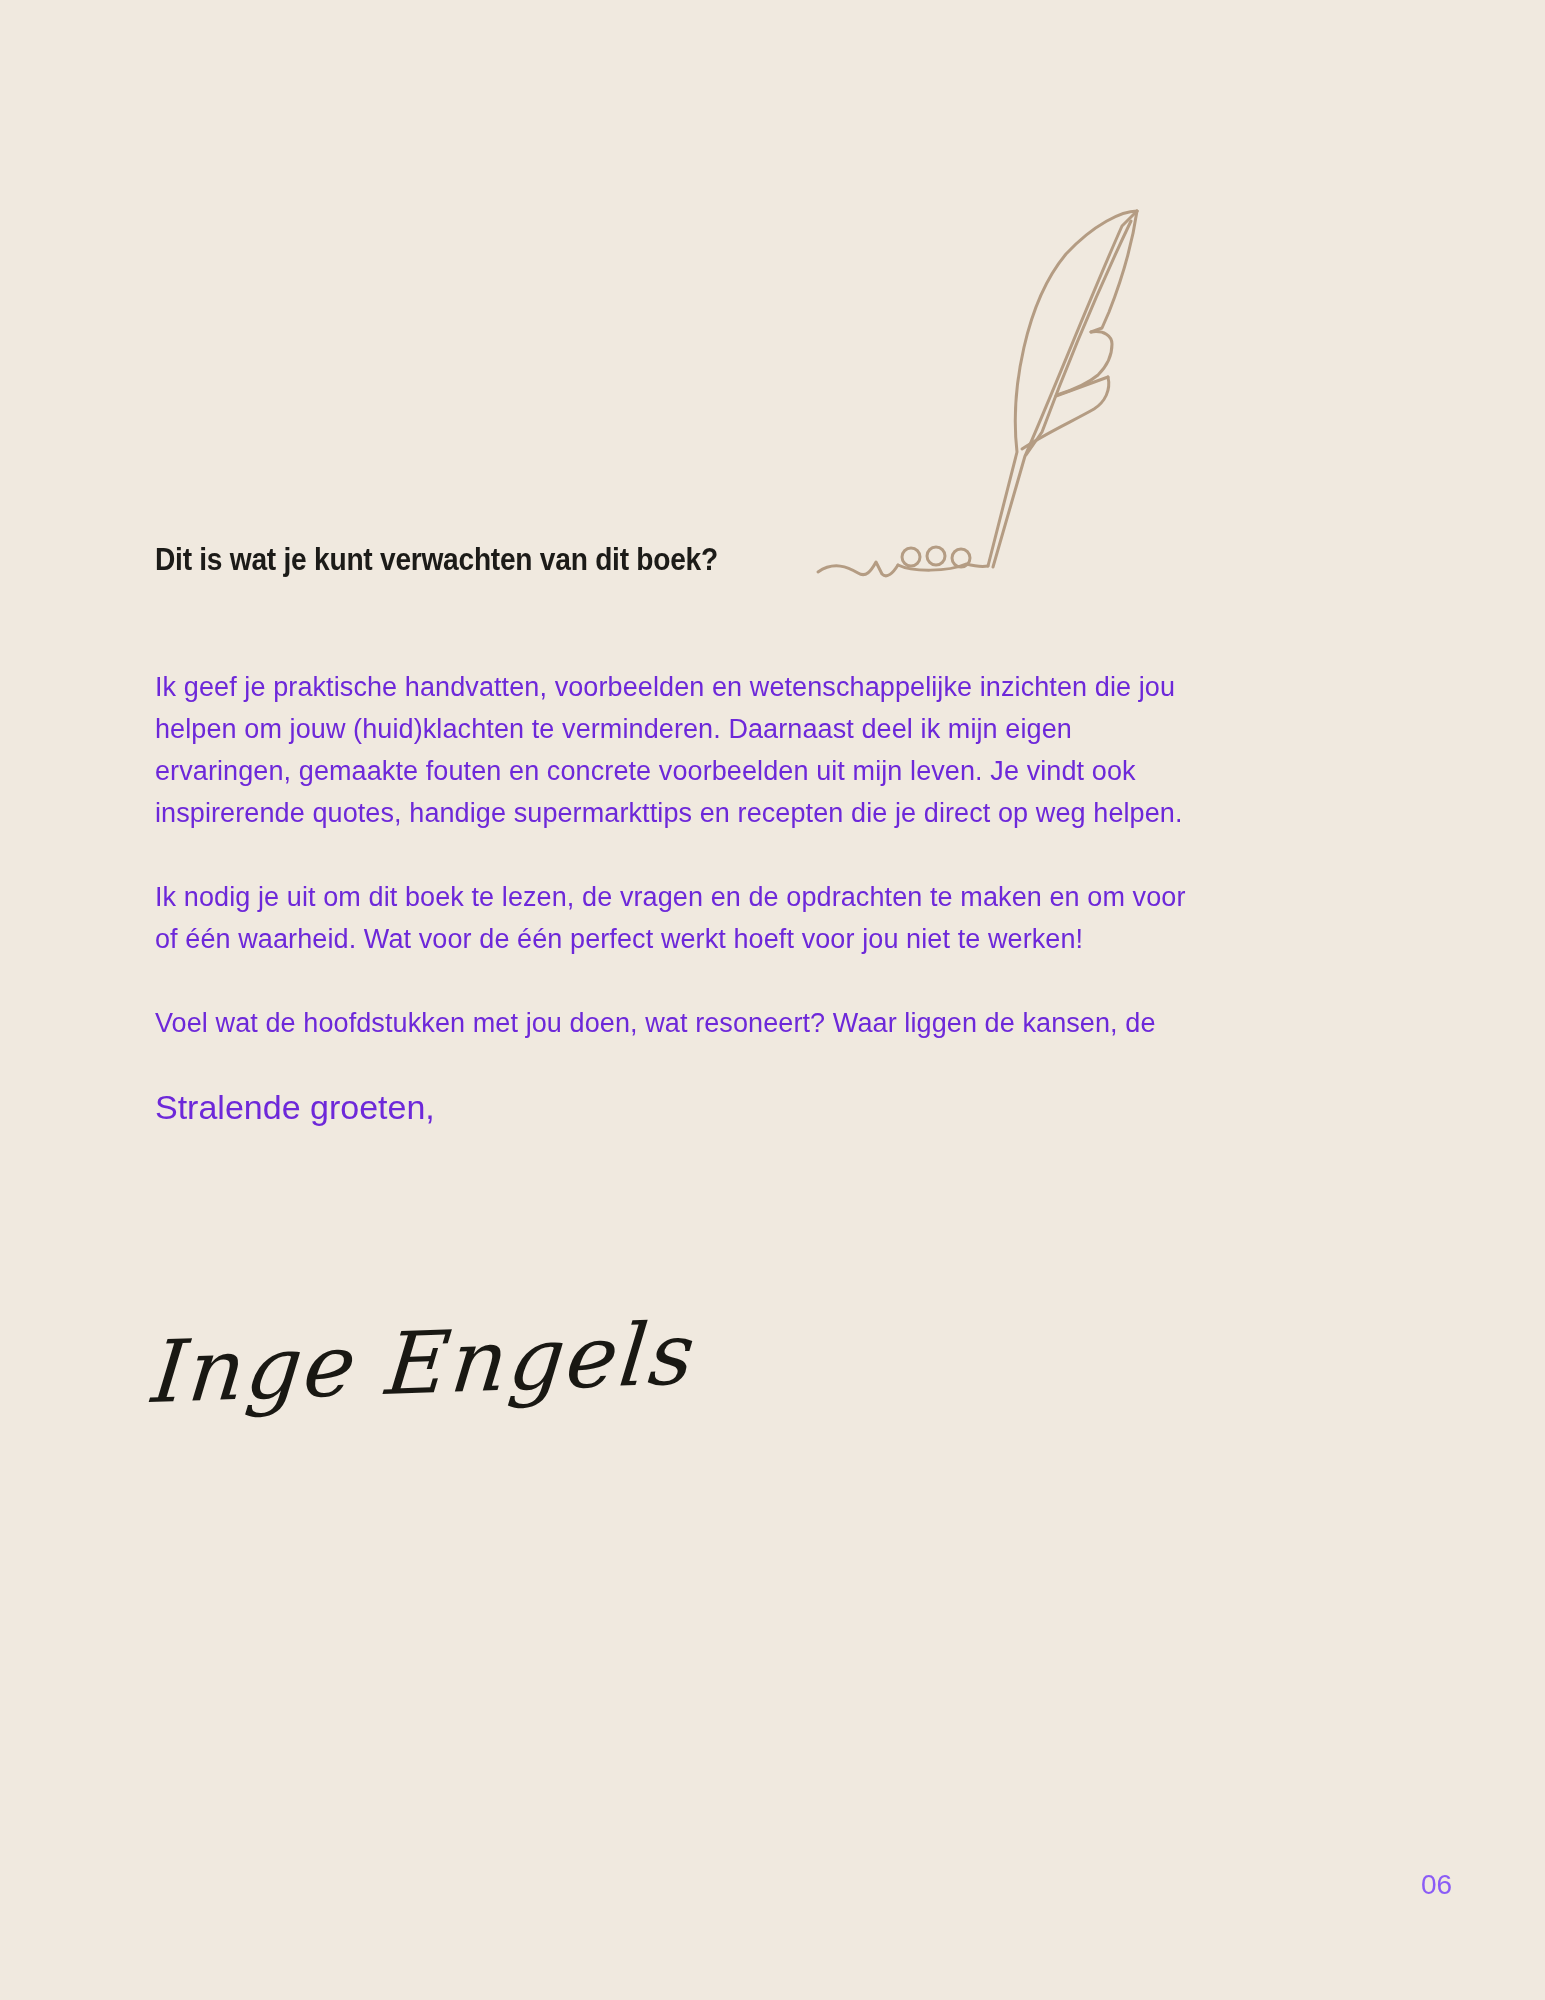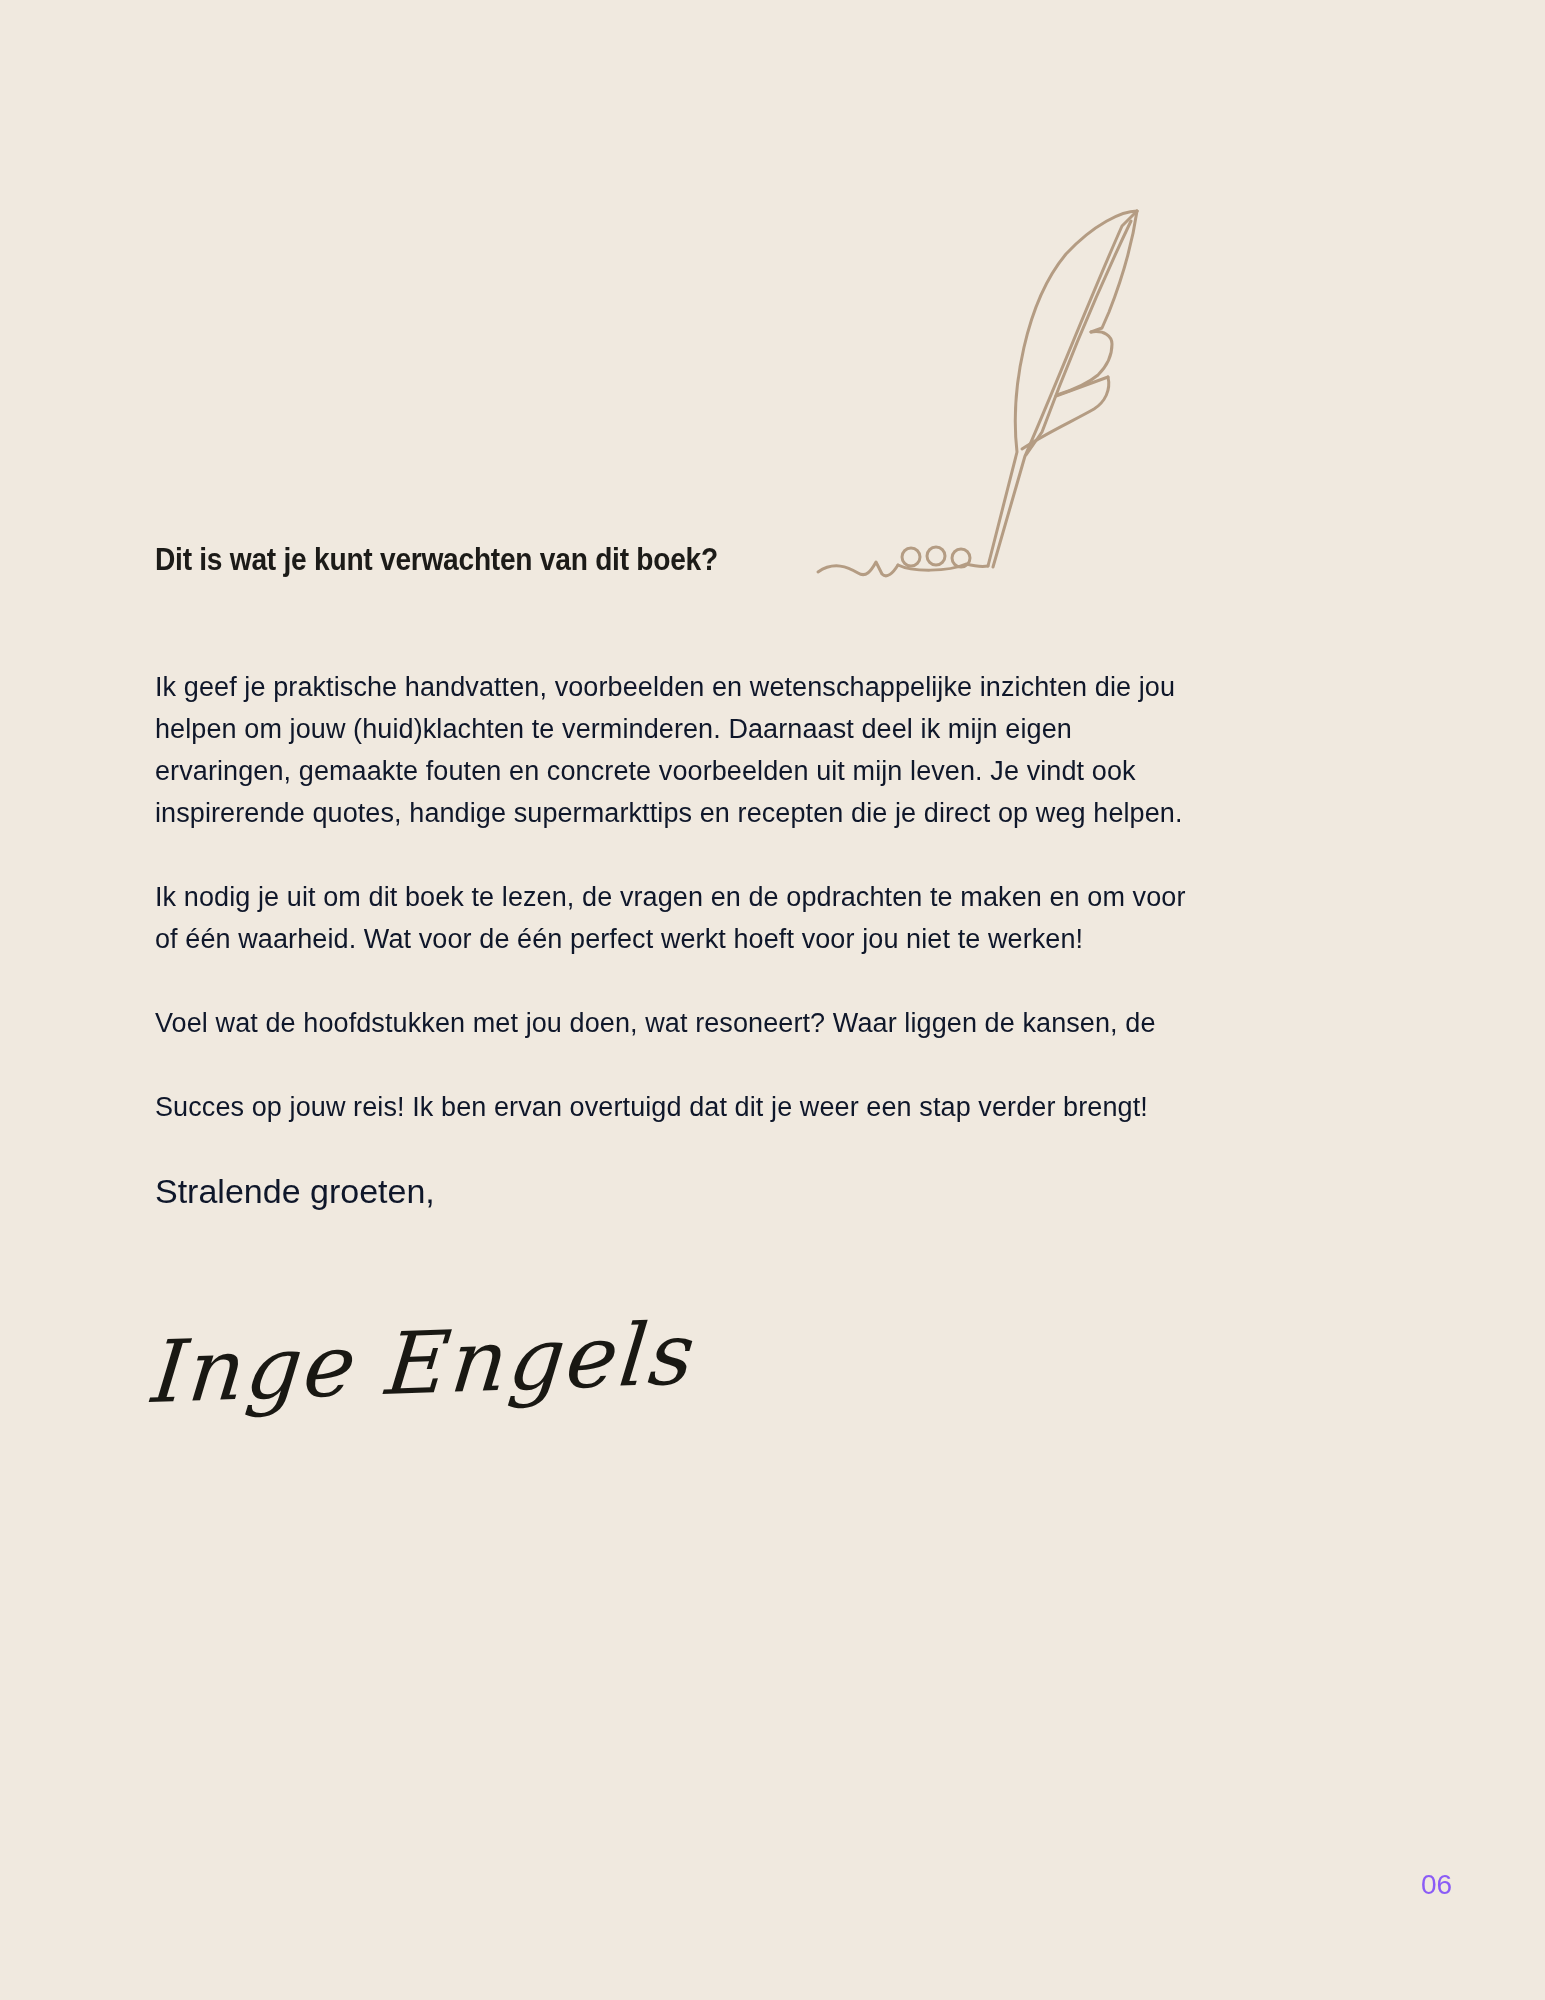--- a/index.html
+++ b/index.html
@@ -29,21 +29,21 @@
     color: #1C1B18;
     white-space: nowrap;
     transform: scaleX(0.88);
     transform-origin: left center;
   }
   .body-text {
     position: absolute;
     left: 155px;
     top: 666px;
     font-size: 27px;
-    color: #0f172a;
+    color: #6d28d9;
   }
   .paragraph { margin: 0 0 42px 0; }
   .line {
     line-height: 42px;
     white-space: nowrap;
     letter-spacing: 0.1px;
   }
   .closing {
     font-size: 34px;
     line-height: 42px;
@@ -106,23 +106,20 @@
       <div class="line">ervaringen, gemaakte fouten en concrete voorbeelden uit mijn leven. Je vindt ook</div>
       <div class="line">inspirerende quotes, handige supermarkttips en recepten die je direct op weg helpen.</div>
     </div>
     <div class="paragraph">
       <div class="line">Ik nodig je uit om dit boek te lezen, de vragen en de opdrachten te maken en om voor</div>
       <div class="line">of één waarheid. Wat voor de één perfect werkt hoeft voor jou niet te werken!</div>
     </div>
     <div class="paragraph">
       <div class="line">Voel wat de hoofdstukken met jou doen, wat resoneert? Waar liggen de kansen, de</div>
     </div>
-    <div class="paragraph">
-      <div class="line">Succes op jouw reis! Ik ben ervan overtuigd dat dit je weer een stap verder brengt!</div>
-    </div>
     <div class="closing">Stralende groeten,</div>
   </div>
 
   <div class="signature">Inge Engels</div>
 
   <div class="page-number">06</div>
 
 </div>
 
 </body></html>

